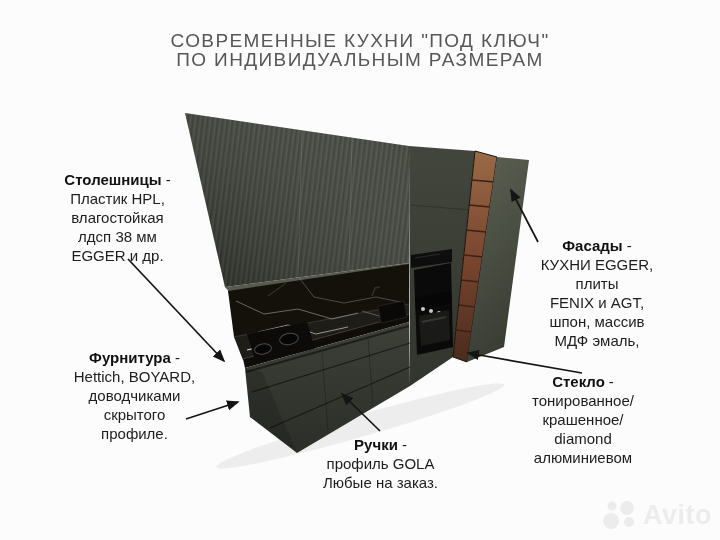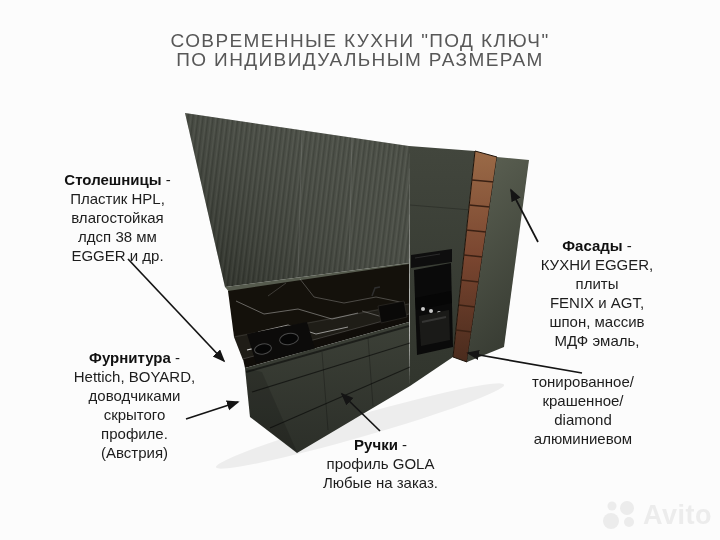--- a/index.html
+++ b/index.html
@@ -161,30 +161,30 @@
     <div class="co-line">шпон, массив</div>
     <div class="co-line">МДФ эмаль,</div>
   </div>
 
   <div class="callout" style="left:42px;top:348px;width:185px;">
     <div class="co-line"><span class="co-name">Фурнитура</span><span class="co-sep">-</span></div>
     <div class="co-line">Hettich, BOYARD,</div>
     <div class="co-line">доводчиками</div>
     <div class="co-line">скрытого</div>
     <div class="co-line">профиле.</div>
-    <div class="co-line">(Австрия)</div>
   </div>
 
   <div class="callout" style="left:298px;top:435px;width:165px;">
     <div class="co-line"><span class="co-name">Ручки</span><span class="co-sep">-</span></div>
     <div class="co-line">профиль GOLA</div>
     <div class="co-line">Любые на заказ.</div>
   </div>
 
   <div class="callout" style="left:502px;top:372px;width:162px;">
+    <div class="co-line"><span class="co-name">Стекло</span><span class="co-sep">-</span></div>
     <div class="co-line">тонированное/</div>
     <div class="co-line">крашенное/</div>
     <div class="co-line">diamond</div>
     <div class="co-line">алюминиевом</div>
   </div>
 
   <div class="watermark">
     <svg width="36" height="34" viewBox="0 0 36 34">
       <circle cx="10" cy="8" r="4.5" fill="#ececec"></circle>
       <circle cx="9" cy="23" r="8" fill="#ececec"></circle>

